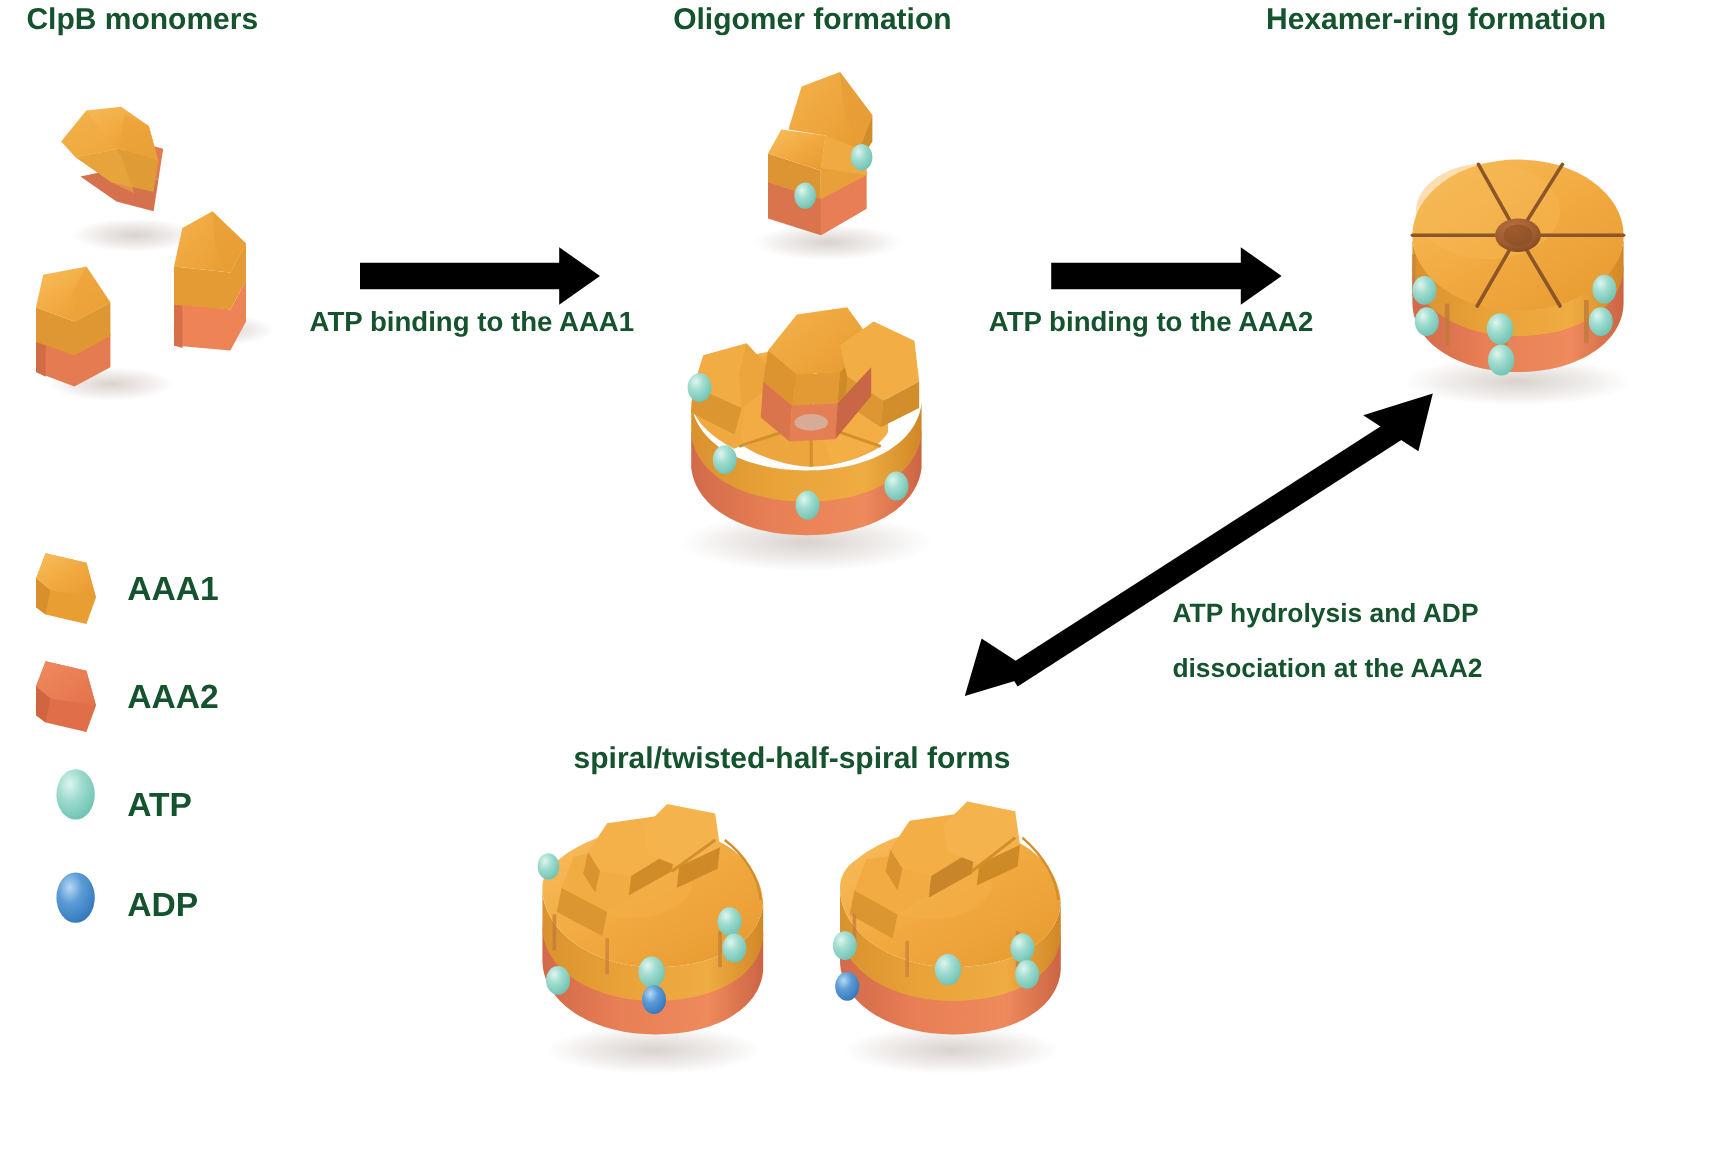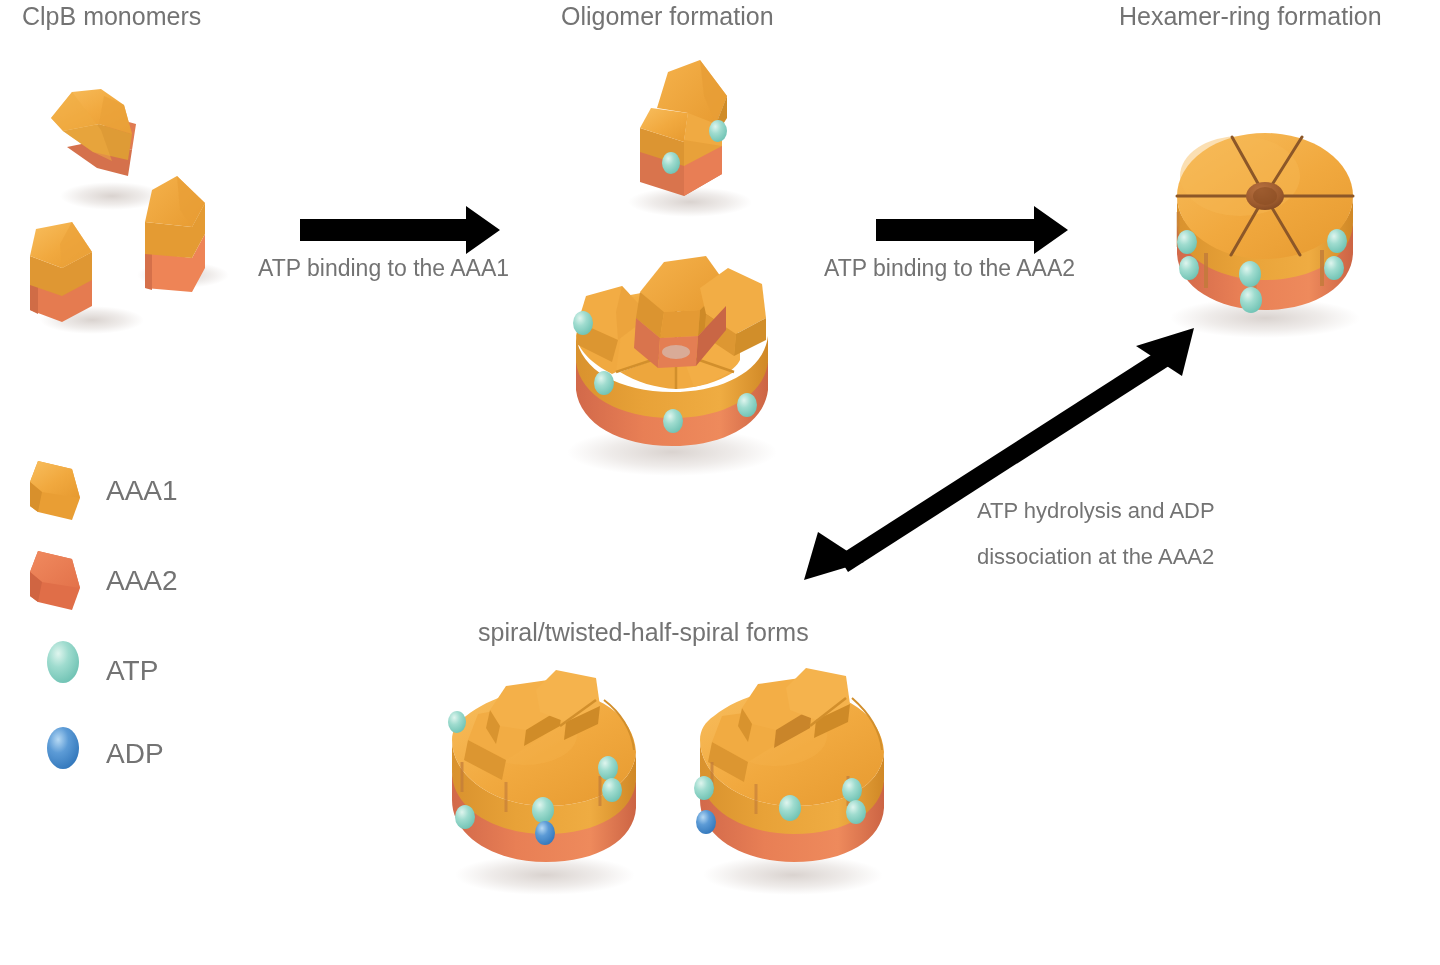--- a/index.html
+++ b/index.html
@@ -14,22 +14,22 @@
     height: 965px;
     background: #ffffff;
     overflow: hidden;
     font-family: "Liberation Sans", sans-serif;
     color: #1a1a1a;
   }
   .lbl {
     position: absolute;
     white-space: nowrap;
     font-family: "Liberation Sans", sans-serif;
-    color: #737373;
-    font-weight: 400;
+    color: #14532d;
+    font-weight: 700;
   }
   .stage-title { font-size: 25px; }
   .arrow-label { font-size: 23px; }
   .legend-label { font-size: 28px; }
   .forms-label { font-size: 25px; }
   .diag-label { font-size: 22px; line-height: 46px; }
 
   .svgwrap {
     position: absolute;
     left: 0; top: 0;
@@ -39,21 +39,21 @@
   }
   .svgwrap svg { display:block; }
 </style>
 </head>
 <body>
 
 <div id="stage">
 
   <div class="lbl stage-title" style="left:22px; top:2px;">ClpB monomers</div>
   <div class="lbl stage-title" style="left:561px; top:2px;">Oligomer formation</div>
-  <div class="lbl stage-title" style="left:1119px; top:2px;">Hexamer-ring formation</div>
+  <div class="lbl stage-title" style="left:1055px; top:2px;">Hexamer-ring formation</div>
 
   <div class="lbl arrow-label" style="left:258px; top:255px;">ATP binding to the AAA1</div>
   <div class="lbl arrow-label" style="left:824px; top:255px;">ATP binding to the AAA2</div>
 
   <div class="lbl diag-label" style="left:977px; top:488px;">ATP hydrolysis and ADP</div>
   <div class="lbl diag-label" style="left:977px; top:534px;text-align:center;">dissociation at the AAA2</div>
 
   <div class="lbl forms-label" style="left:478px; top:618px;">spiral/twisted-half-spiral forms</div>
 
   <div class="lbl legend-label" style="left:106px; top:475px;text-align:right;">AAA1</div>

